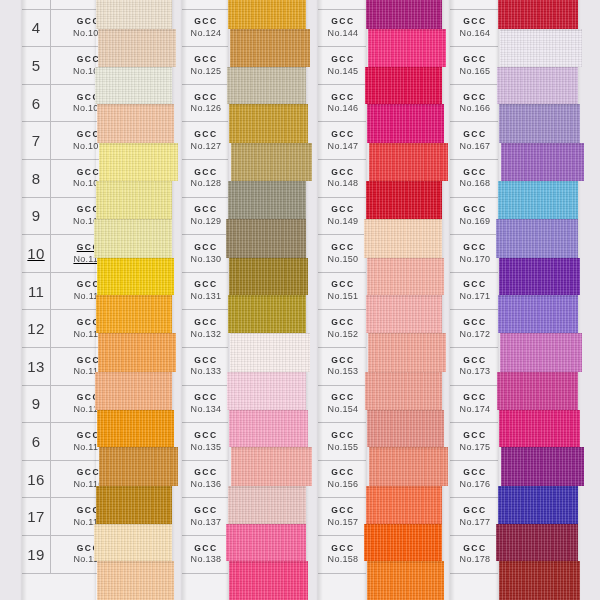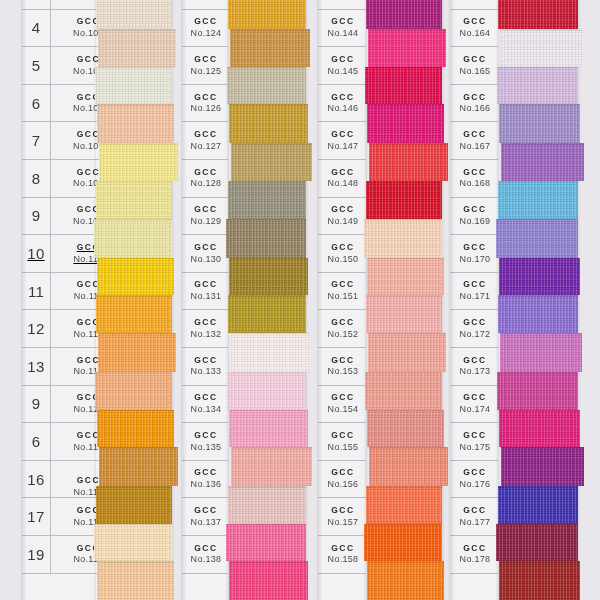--- a/index.html
+++ b/index.html
@@ -227,21 +227,21 @@
                 <span class="code">No.114</span>
               </div>
             </div>
             <div class="row" style="height: 37.6px;">
               <div class="num">6</div>
               <div class="label">
                 <span class="brand">GCC</span>
                 <span class="code">No.115</span>
               </div>
             </div>
-            <div class="row" style="height: 37.6px; align-items: flex-end;">
+            <div class="row" style="height: 37.6px;">
               <div class="num">16</div>
               <div class="label">
                 <span class="brand">GCC</span>
                 <span class="code">No.116</span>
               </div>
             </div>
             <div class="row" style="height: 37.6px;">
               <div class="num">17</div>
               <div class="label">
                 <span class="brand">GCC</span>

